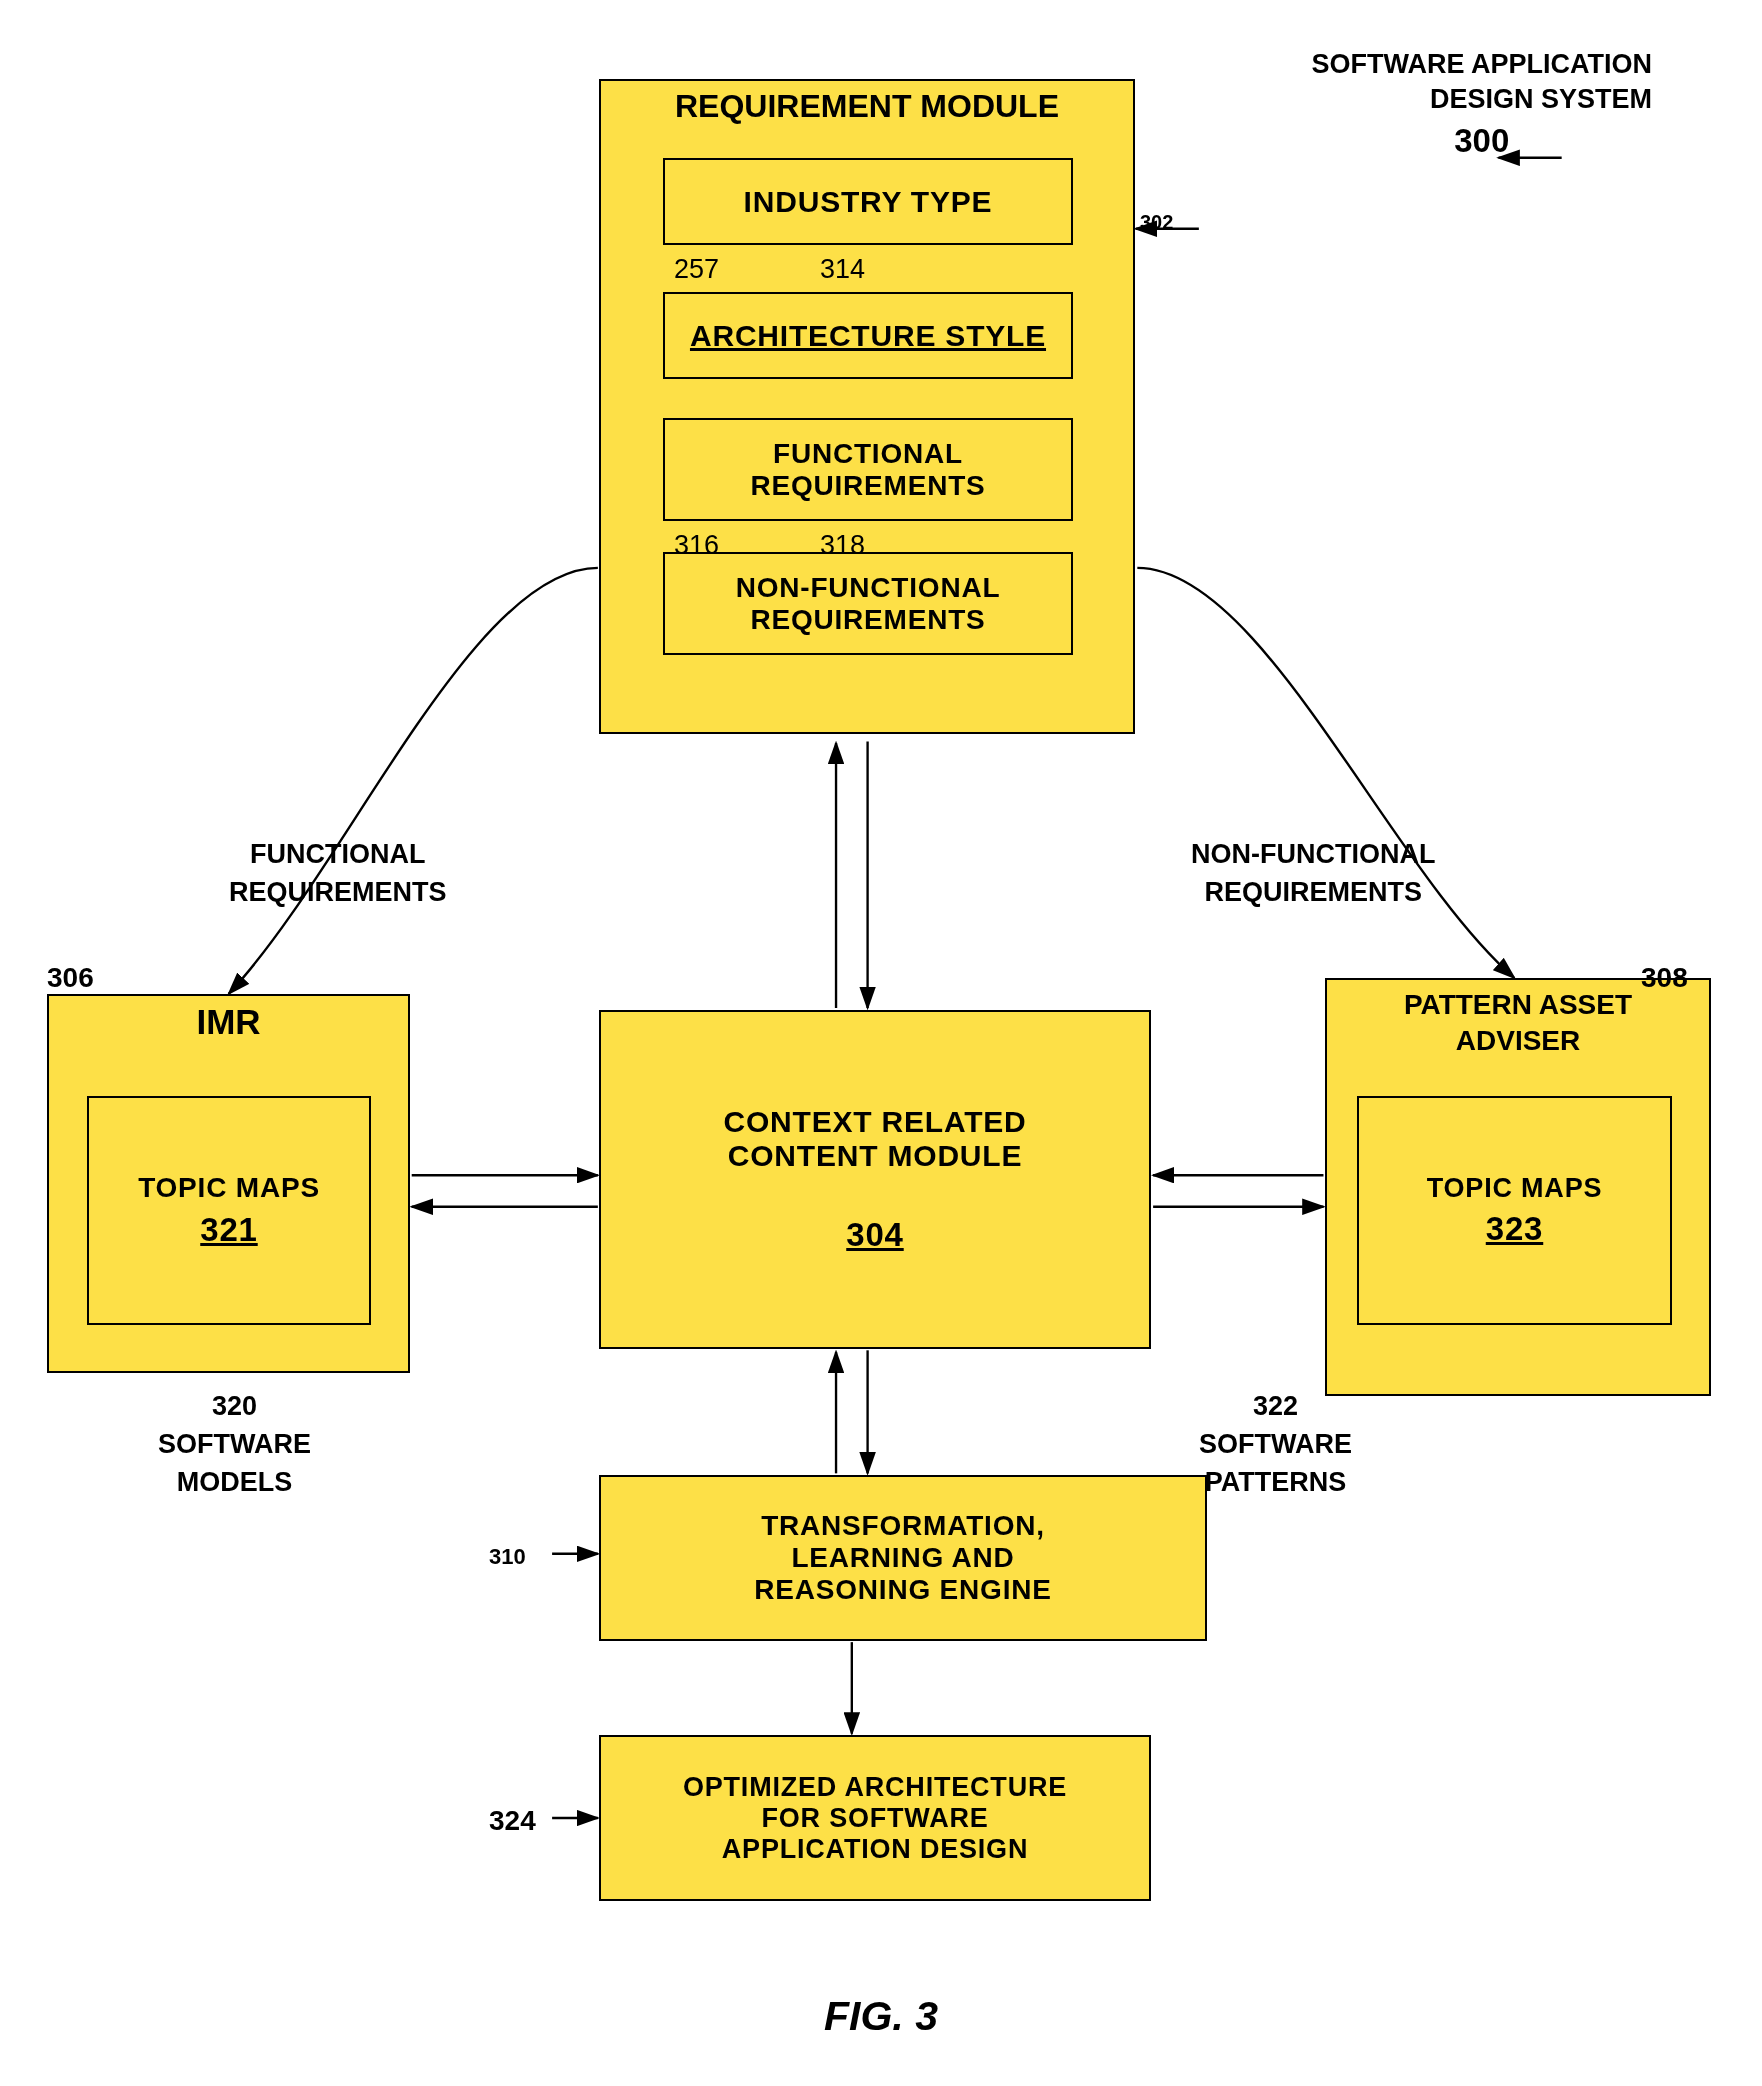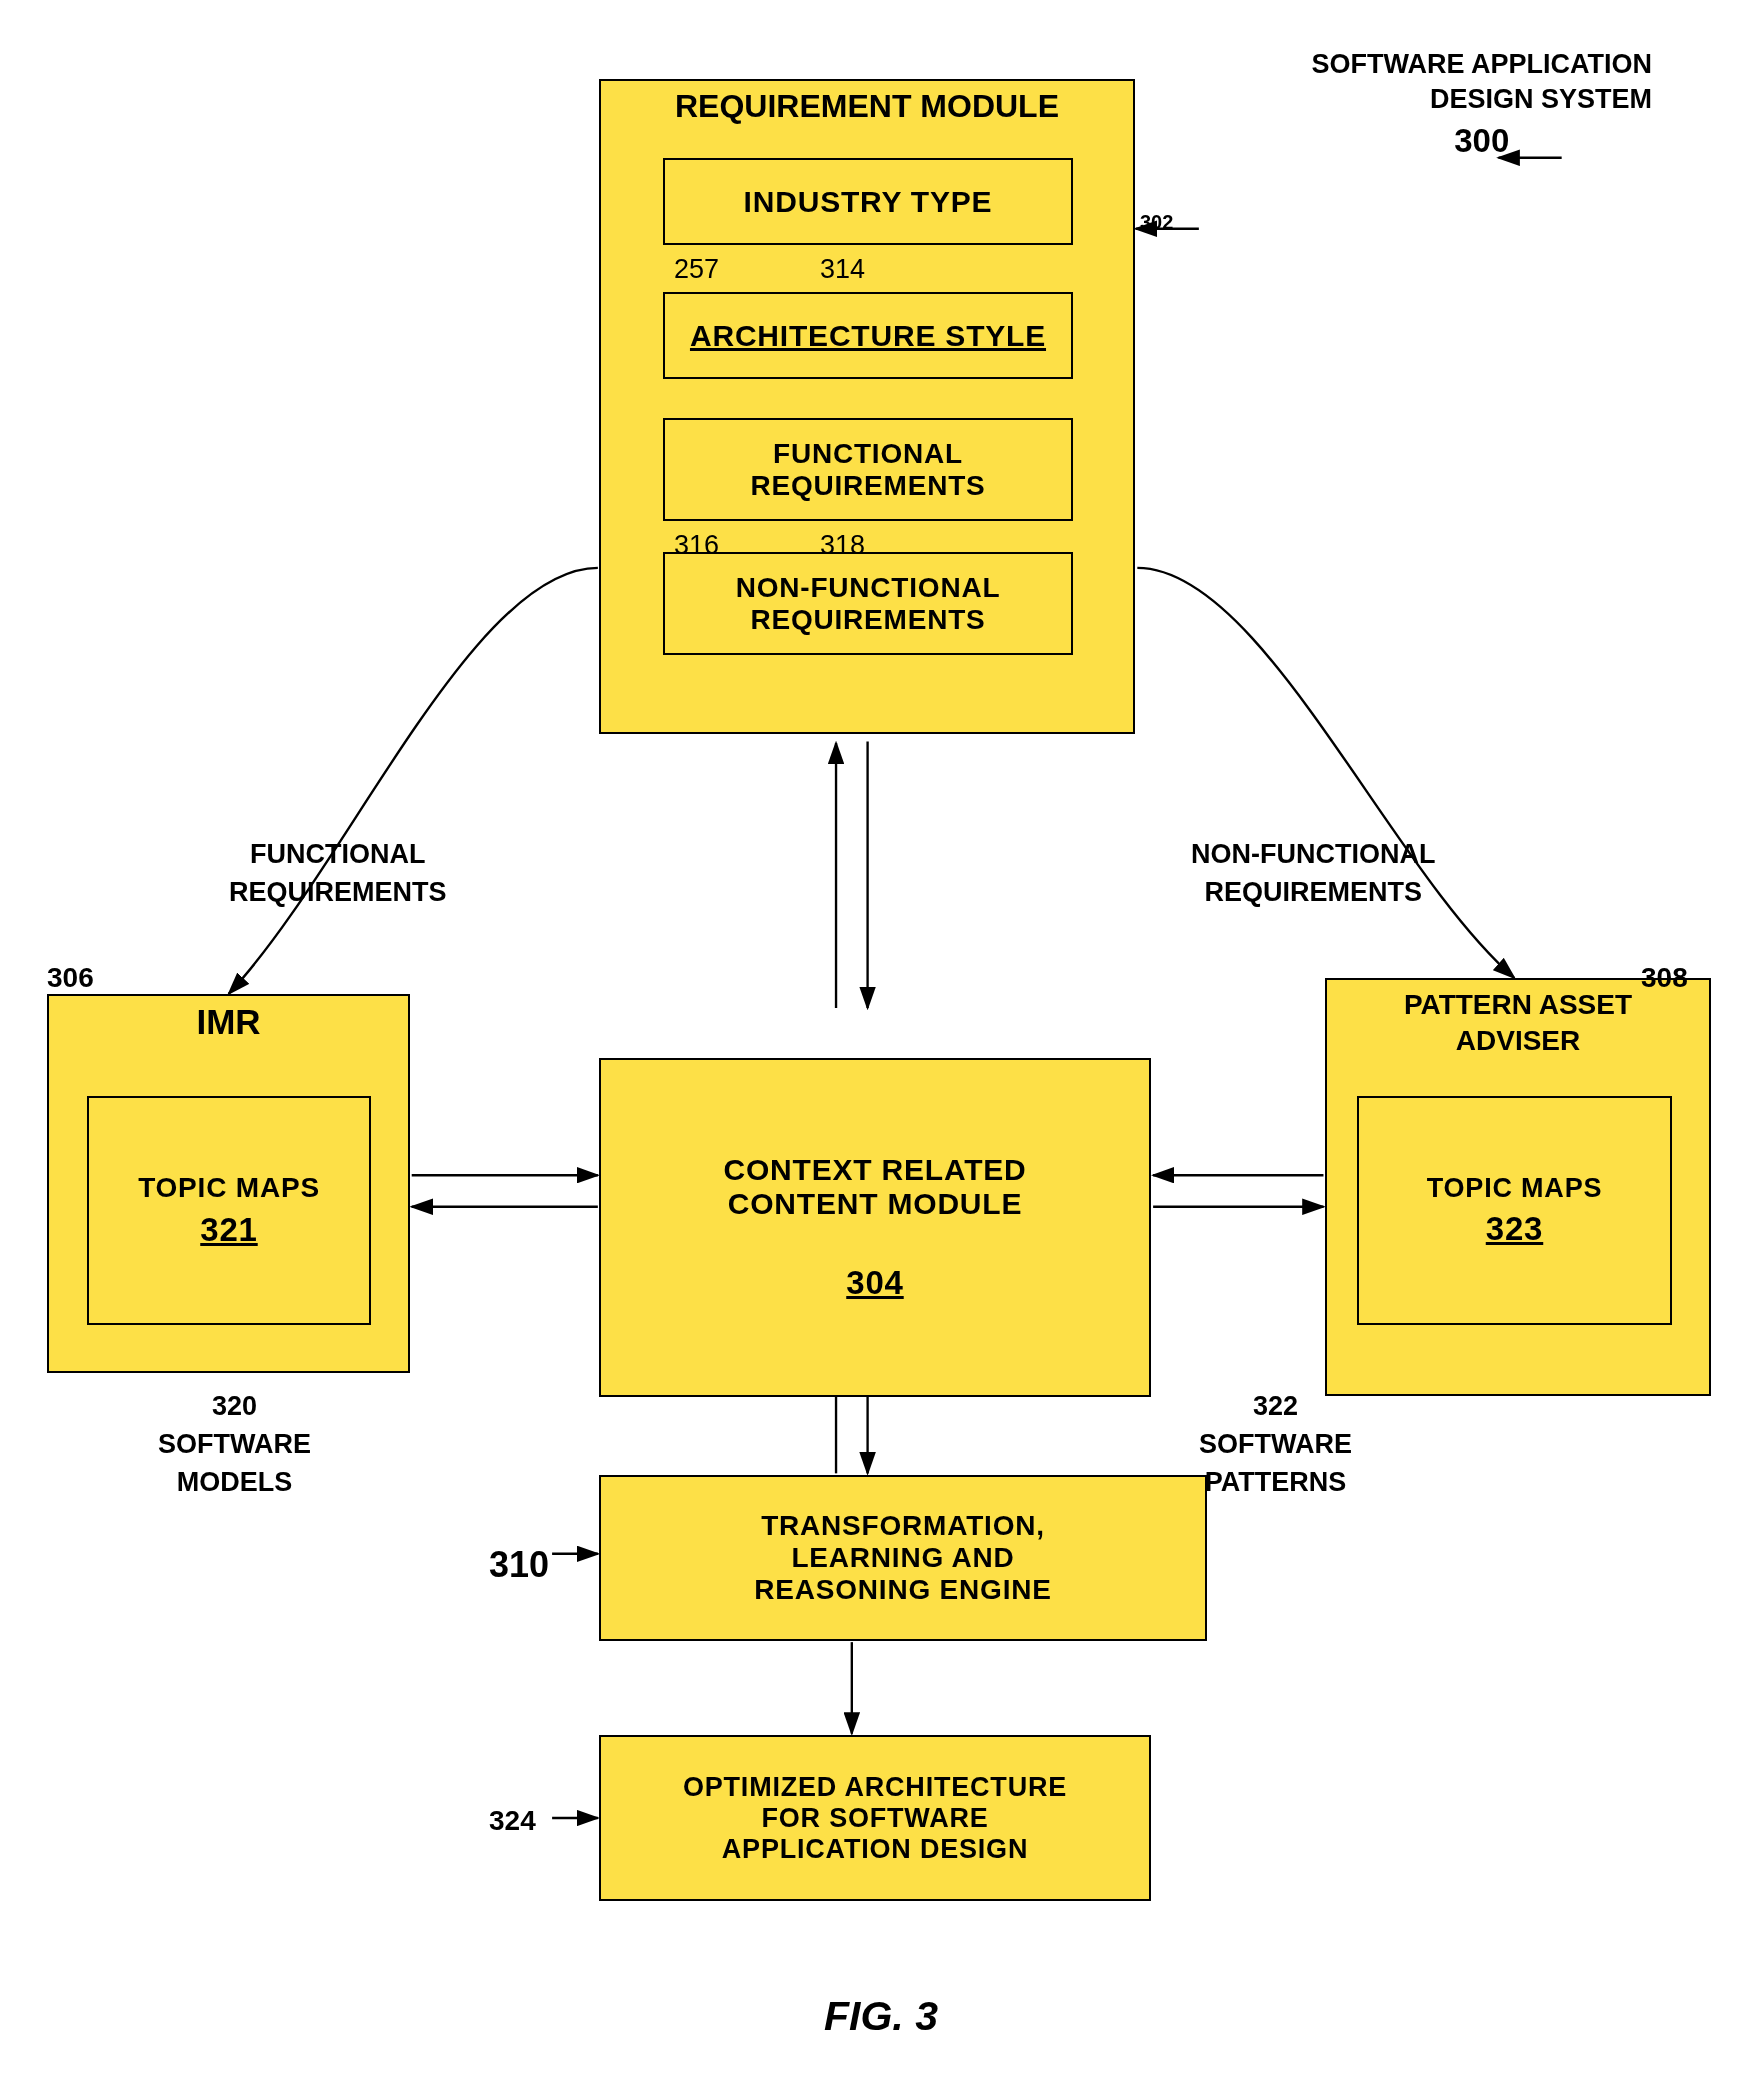--- a/index.html
+++ b/index.html
@@ -77,21 +77,20 @@
       font-size: 28px;
     }
 
     
     #context-module {
       left: 599px;
       top: 1010px;
       width: 552px;
       height: 339px;
       font-size: 30px;
-      margin-top: 48px;
     }
 
     
     #imr-outer {
       left: 47px;
       top: 994px;
       width: 363px;
       height: 379px;
       font-size: 35px;
     }
@@ -306,21 +305,21 @@
 
   <div style="position:absolute;left:1199px;top:1388px;font-size:27px;font-weight:bold;text-align:center;line-height:1.4;">
     <div>322</div>
     <div style="white-space:pre-line;">SOFTWARE<br>PATTERNS</div>
   </div>
 
   <div class="box" id="transform-box" style="white-space:pre-line;">
     <span style="white-space:pre-line;font-size:28px;">TRANSFORMATION,<br>LEARNING AND<br>REASONING ENGINE</span>
   </div>
 
-  <div style="position:absolute;left:489px;top:1544px;font-size:36px;font-weight:bold;">310</div>
+  <div style="position:absolute;left:489px;top:1544px;font-size:22px;font-weight:bold;">310</div>
 
   <div class="box" id="opt-arch-box" style="white-space:pre-line;">
     <span style="white-space:pre-line;font-size:27px;">OPTIMIZED ARCHITECTURE<br>FOR SOFTWARE<br>APPLICATION DESIGN</span>
   </div>
 
   <div style="position:absolute;left:489px;top:1805px;font-size:28px;font-weight:bold;">324</div>
 
   <div id="fig-label">FIG. 3</div>
 
 </div>

